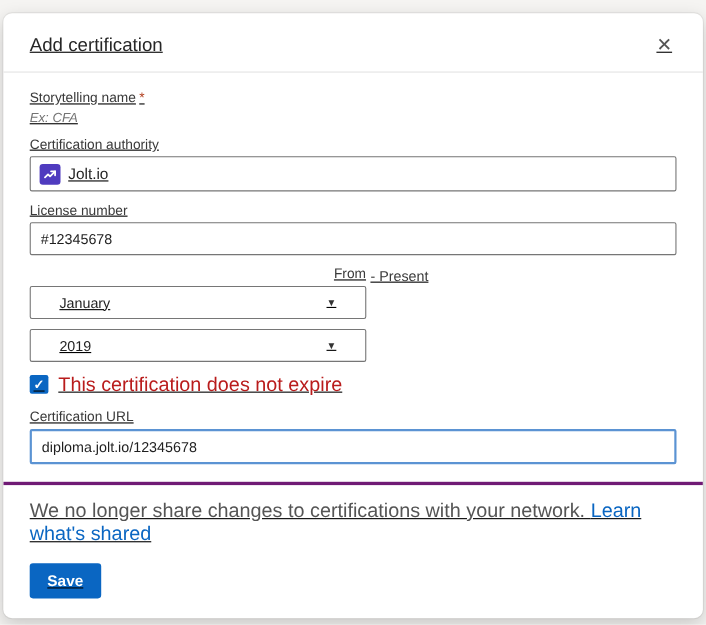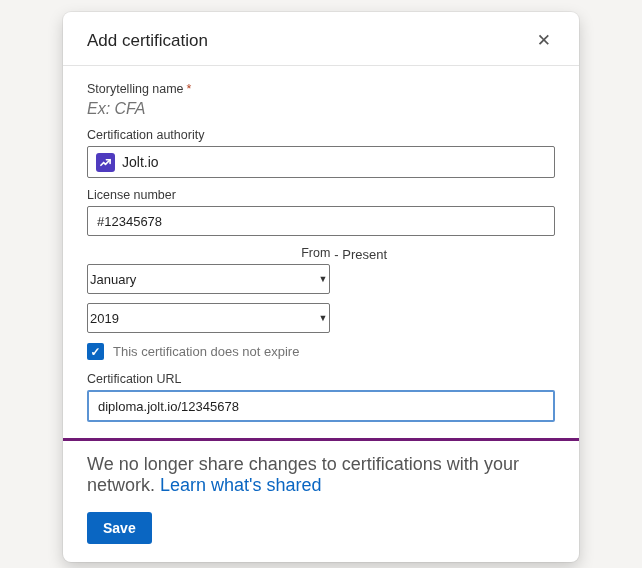--- a/index.html
+++ b/index.html
@@ -4,25 +4,26 @@
 <style>
   * { margin:0; padding:0; box-sizing:border-box; }
   html,body { width:642px; height:568px; overflow:hidden; }
   body {
     background:#f5f4f2;
     font-family:"Liberation Sans", sans-serif;
     display:flex; justify-content:center; align-items:flex-start;
   }
   .modal {
     margin-top:12px;
-    width:516px;
+    width:636px;
     background:#ffffff;
     border-radius:8px;
     box-shadow:0 6px 16px rgba(0,0,0,0.18), 0 0 0 1px rgba(0,0,0,0.05);
     overflow:hidden;
+    text-decoration:underline;
   }
   .modal-header {
     display:flex; align-items:center; justify-content:space-between;
     padding:16px 24px 12px 24px;
     border-bottom:1px solid #e3e3e3;
   }
   .modal-title { font-size:17px; font-weight:400; color:#262626; }
   .close-btn {
     background:none; border:none; cursor:pointer;
     font-size:17px; color:#555; line-height:1; padding:4px;
@@ -38,21 +39,21 @@
     font-family:"Liberation Sans", sans-serif;
     font-size:13px; color:#1f1f1f;
     padding:0 26px 0 9px;
     background:#fff; outline:none;
   }
   .text-input.plain { padding-right:9px; }
   .text-input.focused {
     border:2px solid #5b93d3;
     height:32px;
   }
-  .helper { font-size:16px; color:#737373; font-style:italic; margin-top:3px; }
+  .helper { font-size:12px; color:#737373; font-style:italic; margin-top:3px; }
   .autofill-icon {
     position:absolute; right:7px; top:50%; transform:translateY(-50%);
     width:13px; height:16px;
     border:1px solid #9a9a9a; border-radius:2px;
     display:flex; flex-direction:column; justify-content:center; gap:2px;
     padding:0 2px; background:#fdfdfd;
   }
   .autofill-icon i { display:block; height:1px; background:#9a9a9a; }
   .authority-box {
     display:flex; align-items:center; gap:7px;
@@ -65,32 +66,32 @@
     display:flex; align-items:center; justify-content:center;
     flex:0 0 auto;
   }
   .authority-text { font-size:14px; color:#1f1f1f; }
   .from-row { display:flex; }
   .from-col { width:52%;text-align:right; }
   .present-col { padding-left:4px; font-size:13px; color:#3a3a3a; padding-top:1px; }
   .dropdown {
     display:flex; align-items:center; justify-content:space-between;
     height:30px; border:1px solid #767676; border-radius:2px;
-    padding:0 2px; margin-bottom:9px; cursor:pointer; background:#fff;
+    padding:0 26px; margin-bottom:9px; cursor:pointer; background:#fff;
   }
   .dropdown-value { font-size:13px; color:#1f1f1f; }
   .caret { font-size:9px; color:#333; }
   .checkbox-row { display:flex; align-items:center; gap:9px; margin:4px 0 12px 0; cursor:pointer; }
   .checkbox {
     width:17px; height:17px; border-radius:2px;
     background:#0a66c2; color:#fff;
     display:flex; align-items:center; justify-content:center;
     font-size:12px; font-weight:bold; flex:0 0 auto;
   }
-  .checkbox-label { font-size:13px; color:#737373; }
+  .checkbox-label { font-size:18px; color:#b91c1c; }
   .url-field { margin-bottom:16px; }
   .modal-footer-note {
     border-top:3px solid #701a75;
     padding:13px 40px 10px 24px;
     font-size:18px; color:#555;
   }
   .footer-link { color:#0a66c2; text-decoration:none; cursor:pointer; }
   .save-row {
     display:flex; justify-content:flex-start;
     padding:6px 24px 18px 24px;

